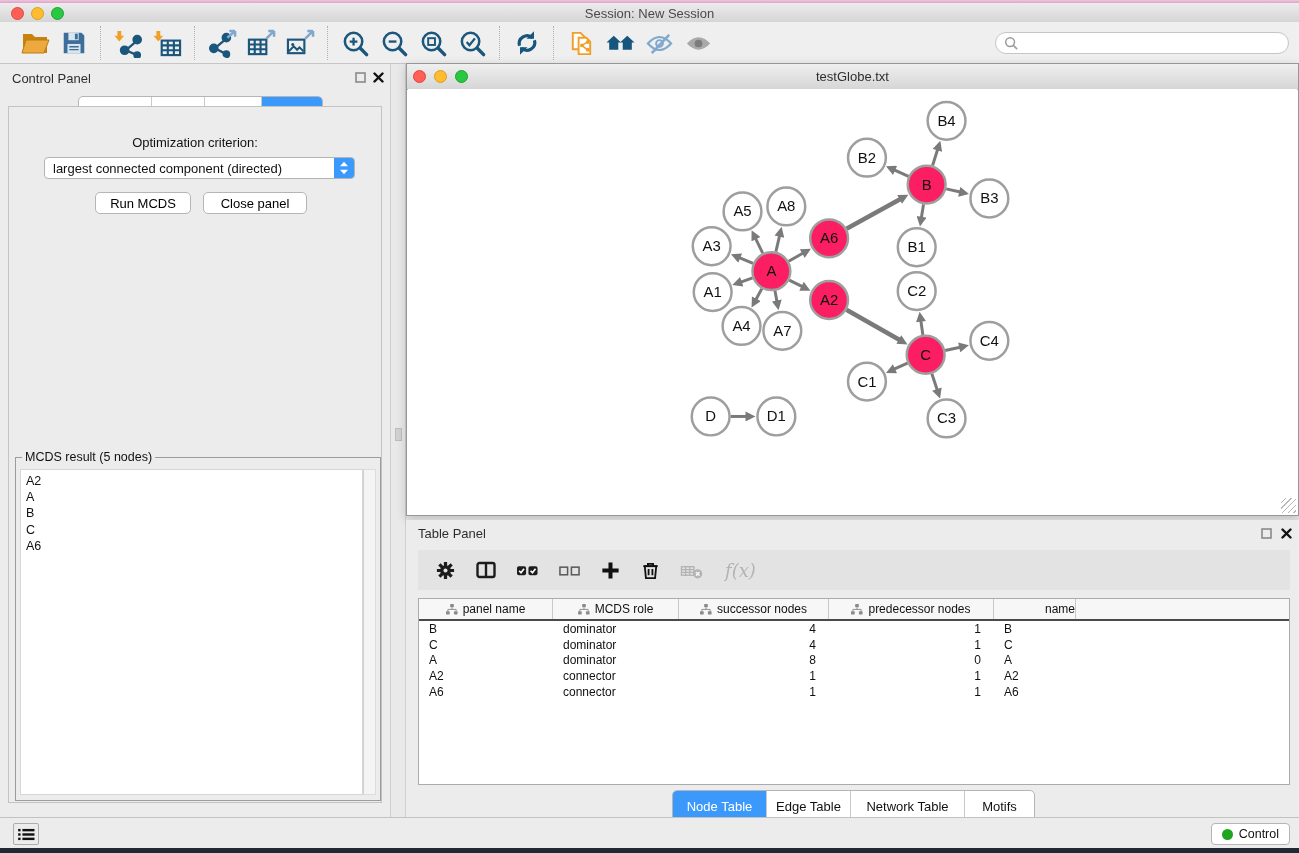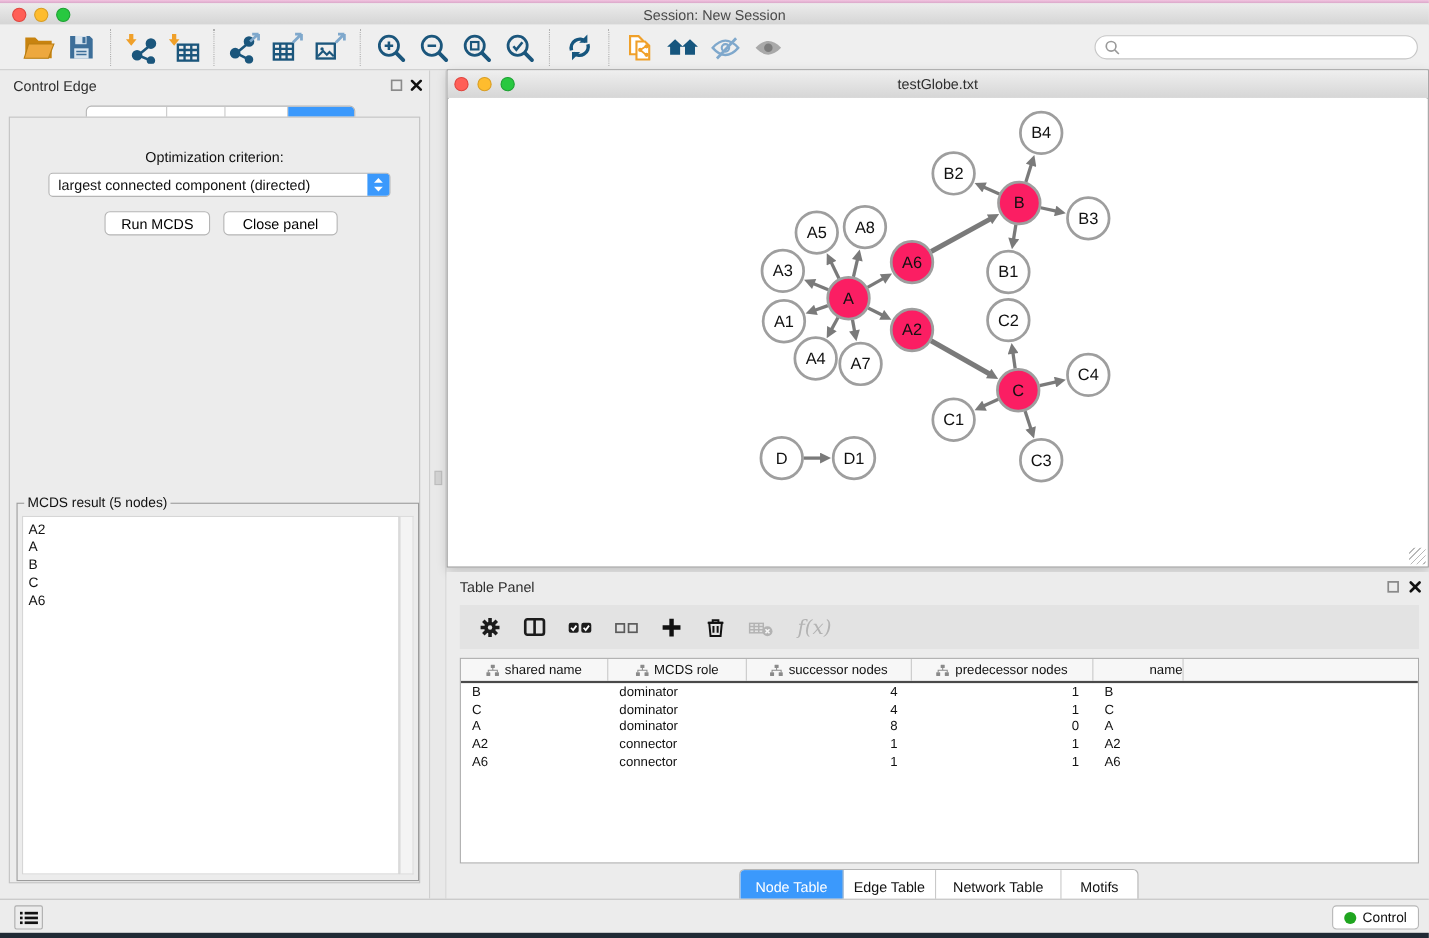--- a/index.html
+++ b/index.html
@@ -257,21 +257,21 @@
         <svg viewBox="0 0 16 16" width="15" height="15">
             <circle cx="6.5" cy="6.5" r="4.7" stroke="#9a9a9a" stroke-width="1.6" fill="none"></circle>
             <path d="M10 10l4 4" stroke="#9a9a9a" stroke-width="1.6"></path>
           </svg>
       </span>
       <input id="search-input" placeholder="" style="">
     </div>
   </div>
 
   <div id="control-panel">
-    <span id="cp-header-title">Control Edge</span>
+    <span id="cp-header-title">Control Panel</span>
     <button class="panel-ctrl" style="left:355px;">
       <svg viewBox="0 0 11 11" width="11" height="11">
           <rect x="1" y="1" width="9" height="9" fill="none" stroke="#8a8a8a" stroke-width="1.6"></rect>
         </svg>
     </button>
     <button class="panel-ctrl" style="left:373px;">
       <svg viewBox="0 0 11 11" width="11" height="11">
           <path d="M1.5 1.5l8 8M9.5 1.5l-8 8" stroke="#111" stroke-width="2.4" stroke-linecap="round"></path>
         </svg>
     </button>
@@ -492,21 +492,21 @@
       <div id="table-header">
           <div class="th" style="width: 134px;">
             <span class="icn"><svg viewBox="0 0 13 12" width="12" height="11">
                 <g fill="#8a8a8a">
                   <rect x="4.5" y="0" width="4" height="3.6" rx="0.5"></rect>
                   <rect x="0" y="7.8" width="4" height="3.6" rx="0.5"></rect>
                   <rect x="8.6" y="7.8" width="4" height="3.6" rx="0.5"></rect>
                 </g>
                 <path d="M6.5 3.6v2.2M2 7.8V5.9h9v1.9" stroke="#8a8a8a" fill="none" stroke-width="1"></path>
               </svg></span>
-            <span>shared name</span>
+            <span>panel name</span>
           </div>
           <div class="th" style="width: 126px;">
             <span class="icn"><svg viewBox="0 0 13 12" width="12" height="11">
                 <g fill="#8a8a8a">
                   <rect x="4.5" y="0" width="4" height="3.6" rx="0.5"></rect>
                   <rect x="0" y="7.8" width="4" height="3.6" rx="0.5"></rect>
                   <rect x="8.6" y="7.8" width="4" height="3.6" rx="0.5"></rect>
                 </g>
                 <path d="M6.5 3.6v2.2M2 7.8V5.9h9v1.9" stroke="#8a8a8a" fill="none" stroke-width="1"></path>
               </svg></span>

